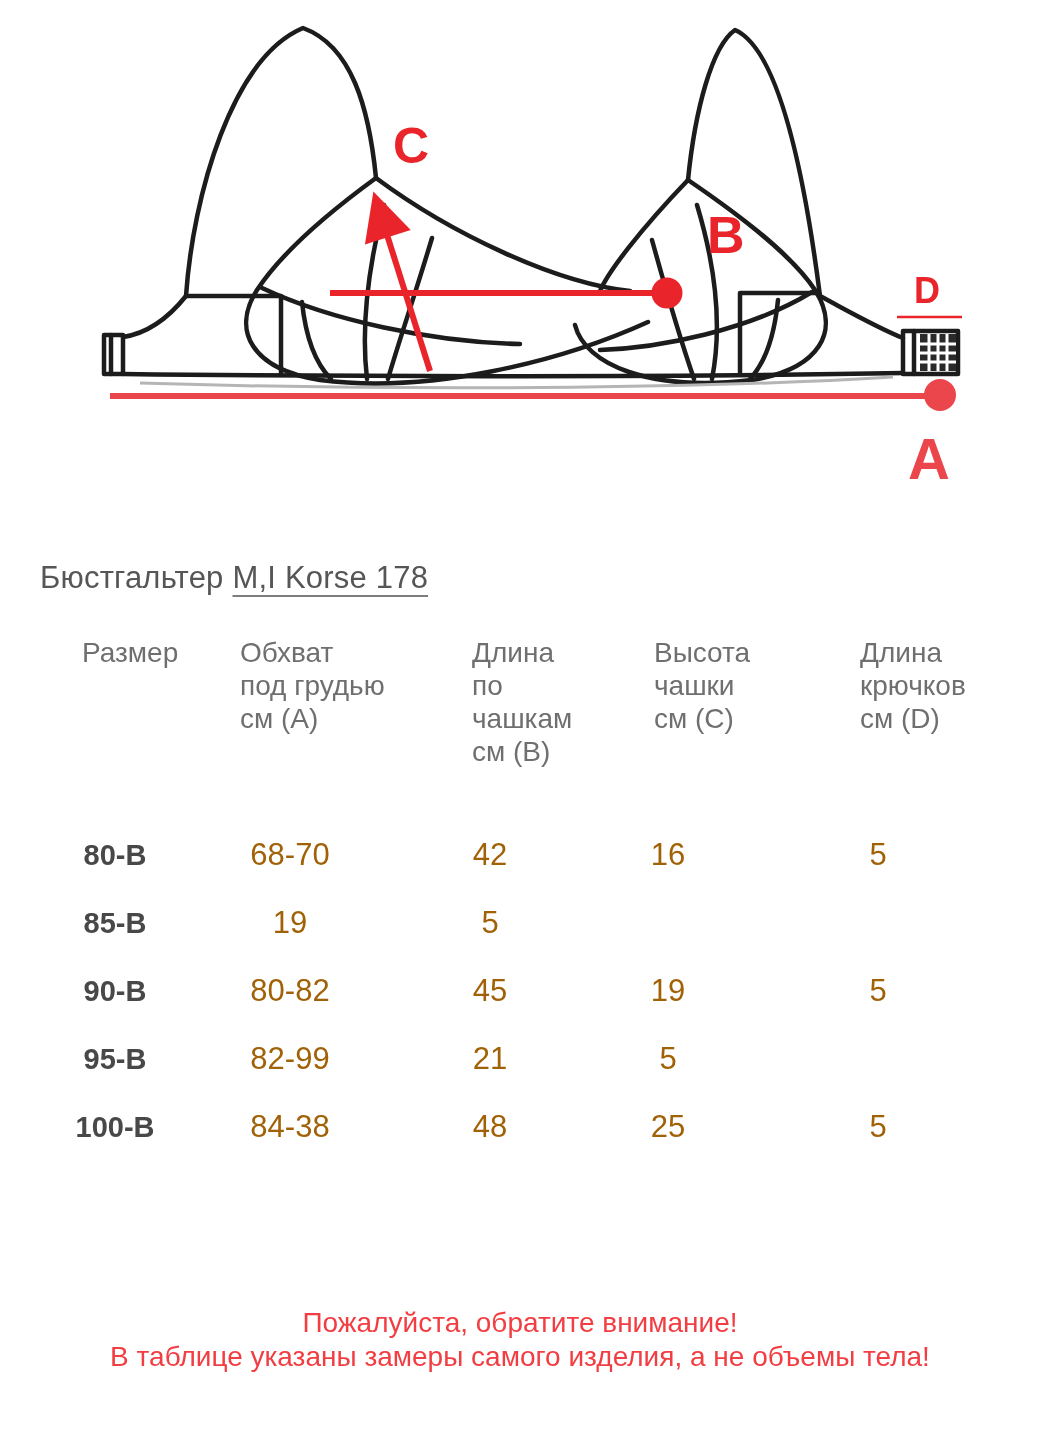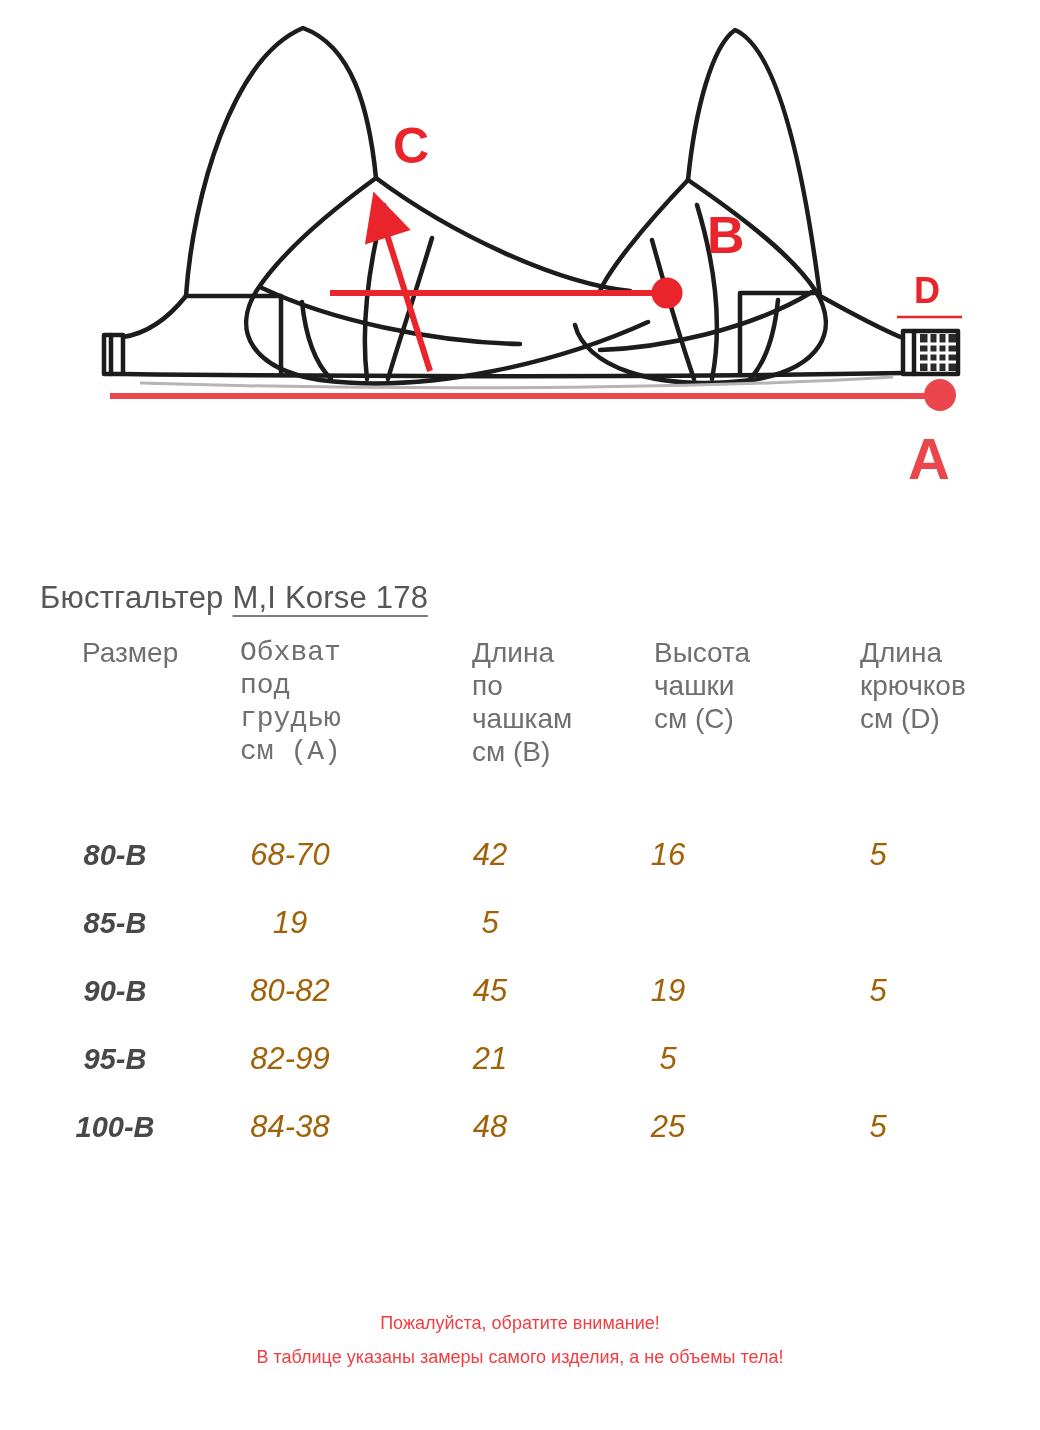--- a/index.html
+++ b/index.html
@@ -8,52 +8,51 @@
     background:#ffffff;
     font-family:"Liberation Sans", sans-serif;
     position:relative;
     overflow:hidden;
   }
   .diagram-wrap { position:absolute; top:0; left:0; width:1040px; height:530px; }
   .page-title {
     position:absolute; top:560px; left:40px;
     font-size:31px; color:#565656; letter-spacing:0.2px;
     white-space:nowrap;
-    margin-top:20px;
   }
   .page-title .model {
     margin-left:9px;
     text-decoration:underline;
     text-decoration-color:#7d7d7d;
     text-decoration-thickness:2px;
     text-underline-offset:7px;
   }
   .size-table { position:absolute; top:636px; left:40px; width:970px; }
   .hdr-row, .data-row {
     display:grid;
     grid-template-columns:150px 200px 200px 156px 264px;
   }
   .hdr-cell { color:#6f6f6f; font-size:28px; line-height:33px; }
   .hdr-cell:nth-child(1){ padding-left:42px; }
-  .hdr-cell:nth-child(2){ padding-left:50px;font-family:Liberation Mono, monospace; }
+  .hdr-cell:nth-child(2){ padding-left:50px; }
   .hdr-cell:nth-child(3){ padding-left:82px; }
   .hdr-cell:nth-child(4){ padding-left:64px; }
   .hdr-cell:nth-child(5){ padding-left:114px; }
-  .rows { margin-top:53px;font-style:italic; }
+  .rows { margin-top:53px; }
   .data-row { height:68px; align-items:center; }
   .data-row .cell {
     text-align:center; font-size:31px; color:#a16207;
   }
   .data-row .cell-size {
     font-weight:bold; font-size:29px; color:#484848;
   }
   .notice {
     position:absolute; top:1306px; left:0; width:1040px;
     text-align:center; color:#f23d42;
-    font-size:18px; line-height:34px;
+    font-size:28px; line-height:34px;
   }
 </style>
 </head>
 <body>
 
 <div class="diagram-wrap">
   <svg width="1040" height="530" viewBox="0 0 1040 530" xmlns="http://www.w3.org/2000/svg">
     <defs>
       <marker id="arrowC" markerWidth="9" markerHeight="9" refX="6.5" refY="4.5" orient="auto">
         <path d="M0.5,0.5 L8.5,4.5 L0.5,8.5 Z" fill="#e9242b"></path>

